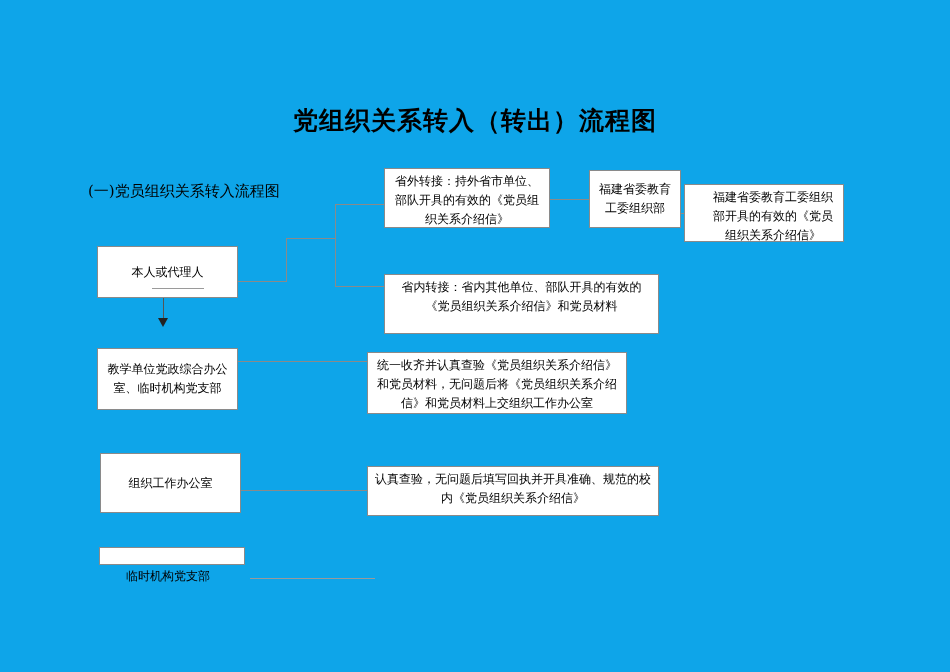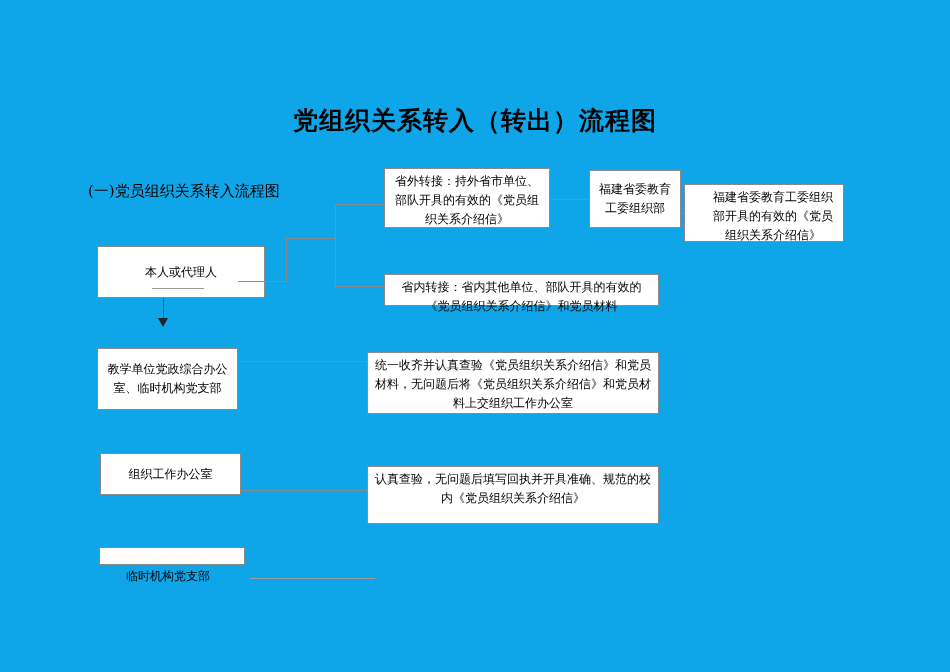--- a/index.html
+++ b/index.html
@@ -102,49 +102,49 @@
   <div class="box left-align top-align" style="left:384px; top:168px; width:166px; height:60px;">省外转接：持外省市单位、部队开具的有效的《党员组织关系介绍信》</div>
 
   <div class="box" style="left:589px; top:170px; width:92px; height:58px;">福建省委教育工委组织部</div>
 
   <div class="box left-align top-align" style="left:684px; top:184px; width:160px; height:58px;padding-left:24px;">福建省委教育工委组织部开具的有效的《党员组织关系介绍信》</div>
 
   <div class="line h" style="left:550px; top:199px; width:39px;"></div>
 
   <div class="line h" style="left:681px; top:213px; width:3px;"></div>
 
-  <div class="box" style="left:97px; top:246px; width:168px; height:52px;">本人或代理人</div>
+  <div class="box" style="left:97px; top:246px; width:141px; height:52px;">本人或代理人</div>
   <div class="underline" style="left:152px; top:288px; width:52px;"></div>
 
   <div class="line h" style="left:238px; top:281px; width:48px;"></div>
 
   <div class="line v" style="left:286px; top:238px; height:44px;"></div>
 
   <div class="line h" style="left:286px; top:238px; width:49px;"></div>
 
   <div class="line v" style="left:335px; top:204px; height:82px;"></div>
 
   <div class="line h" style="left:335px; top:204px; width:49px;"></div>
 
   <div class="line h" style="left:335px; top:286px; width:49px;"></div>
 
-  <div class="box left-align top-align" style="left:384px; top:274px; width:275px; height:32px;">省内转接：省内其他单位、部队开具的有效的《党员组织关系介绍信》和党员材料</div>
+  <div class="box left-align top-align" style="left:384px; top:274px; width:275px; height:60px;">省内转接：省内其他单位、部队开具的有效的《党员组织关系介绍信》和党员材料</div>
 
   <div class="line v dark" style="left:163px; top:298px; height:22px;"></div>
   <div class="arrow-down" style="left:158px; top:318px;"></div>
 
   <div class="box" style="left:97px; top:348px; width:141px; height:62px;">教学单位党政综合办公室、临时机构党支部</div>
 
-  <div class="box left-align top-align" style="left:367px; top:352px; width:292px; height:62px;font-family:Liberation Serif, serif;">统一收齐并认真查验《党员组织关系介绍信》和党员材料，无问题后将《党员组织关系介绍信》和党员材料上交组织工作办公室</div>
+  <div class="box left-align top-align" style="left:367px; top:352px; width:260px; height:62px;font-family:Liberation Serif, serif;">统一收齐并认真查验《党员组织关系介绍信》和党员材料，无问题后将《党员组织关系介绍信》和党员材料上交组织工作办公室</div>
 
   <div class="line h" style="left:238px; top:361px; width:129px;"></div>
 
-  <div class="box" style="left:100px; top:453px; width:141px; height:42px;">组织工作办公室</div>
+  <div class="box" style="left:100px; top:453px; width:141px; height:60px;">组织工作办公室</div>
 
-  <div class="box left-align top-align" style="left:367px; top:466px; width:292px; height:58px;">认真查验，无问题后填写回执并开具准确、规范的校内《党员组织关系介绍信》</div>
+  <div class="box left-align top-align" style="left:367px; top:466px; width:292px; height:50px;">认真查验，无问题后填写回执并开具准确、规范的校内《党员组织关系介绍信》</div>
 
   <div class="line h" style="left:241px; top:490px; width:126px;"></div>
 
   <div class="box" style="left:99px; top:547px; width:146px; height:18px;"></div>
 
   <div class="caption" style="left:126px; top:568px;">临时机构党支部</div>
 
   <div class="underline" style="left:250px; top:578px; width:125px;"></div>
 
 </div>

